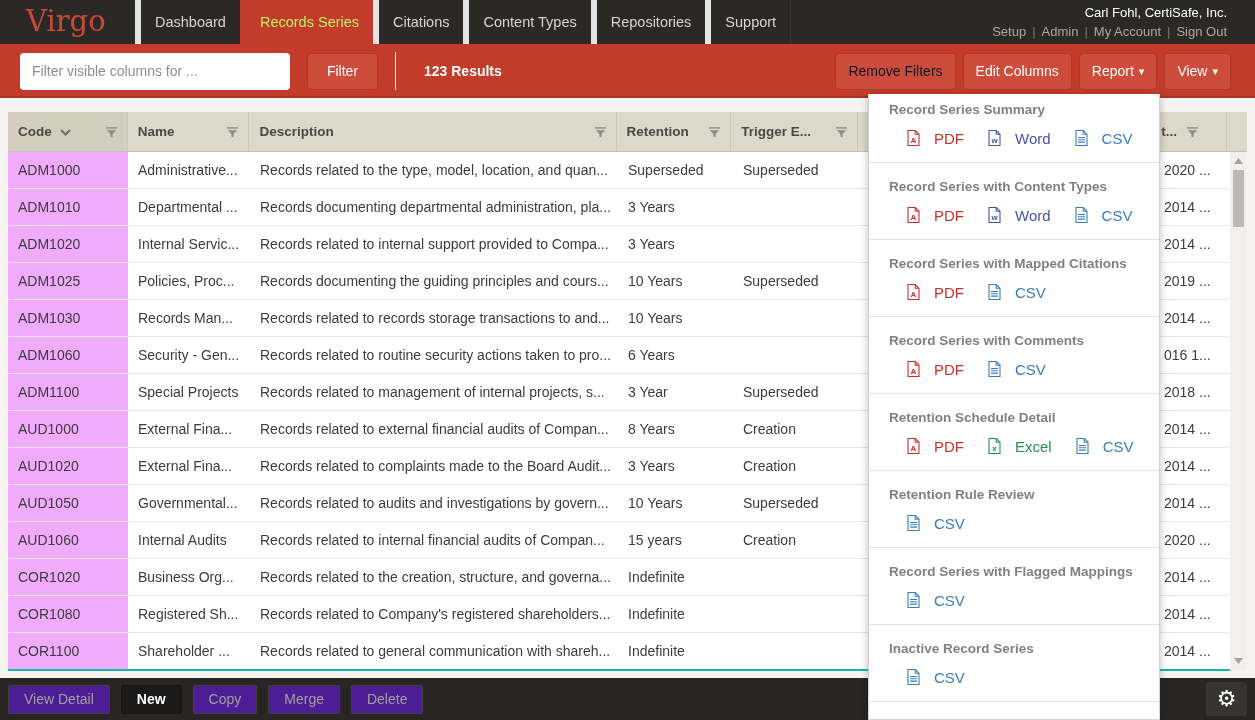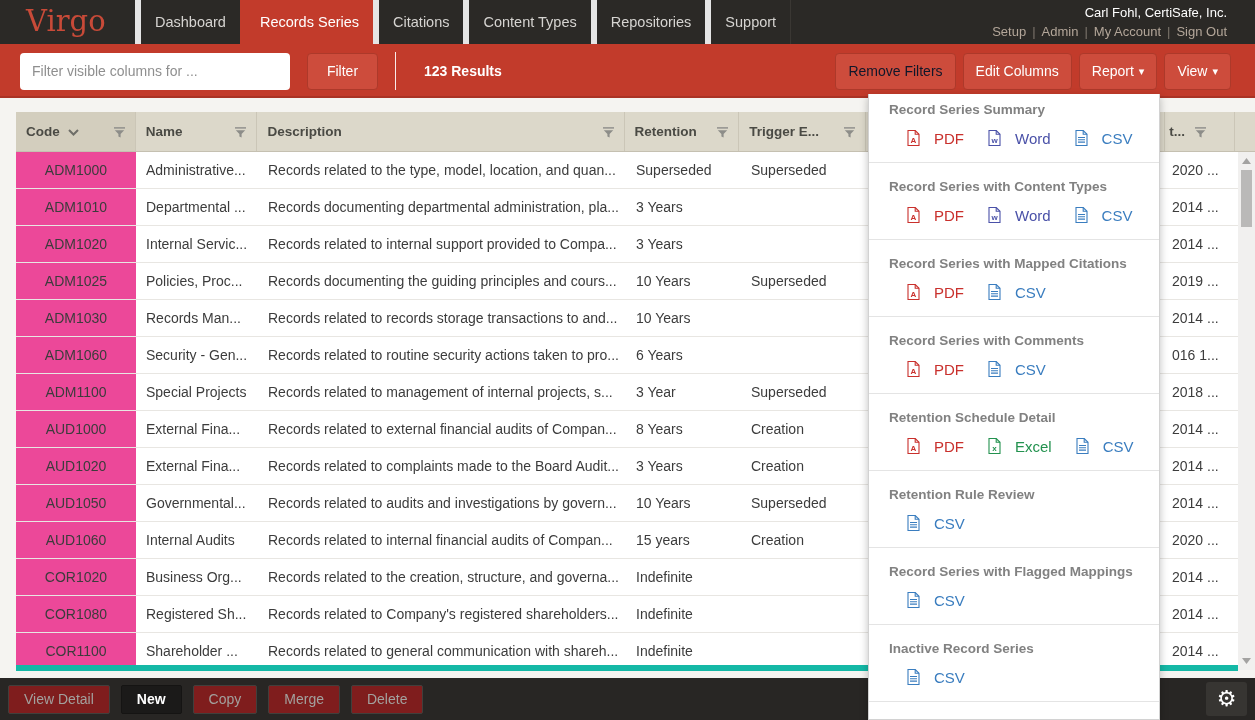--- a/index.html
+++ b/index.html
@@ -5,21 +5,21 @@
   * { margin:0; padding:0; box-sizing:border-box; }
   html,body { width:1255px; height:720px; overflow:hidden; }
   body { font-family:"Liberation Sans", sans-serif; background:#f5f4f1; position:relative; }
 
   
   .topnav { height:44px; background:#2b2926; display:flex; position:relative; z-index:10; }
   .logo { width:135px; color:#c84a38; font-family:"DejaVu Serif", serif; font-size:29px; padding-left:26px; line-height:42px; }
   .tabs { display:flex; }
   .tab { padding:0 14px; line-height:44px; font-size:14.5px; color:#d6d4d1; border-left:6px solid #e5e5e5; cursor:pointer; }
   .tab:last-child { border-right:1px solid #3a3733; }
-  .tab.active { background:#c23b2b; color:#ffffff; border-left-color:#c23b2b; }
+  .tab.active { background:#c23b2b; color:#bef264; border-left-color:#c23b2b; }
   .user { position:absolute; right:28px; top:5px; text-align:right; }
   .user-name { color:#fff; font-size:13px; }
   .user-links { color:#b3a699; font-size:13px; margin-top:4px; }
   .user-links span.lnk { cursor:pointer; }
   .user-links span.sep { color:#7d756c; margin:0 6px; }
 
   
   .toolbar { height:54px; background:#c23b2b; display:flex; align-items:center; padding:0 12px; position:relative; z-index:9; box-shadow: inset 0 -2px 0 rgba(0,0,0,.12); }
   .filter-input { width:270px; height:37px; border:none; border-radius:4px; margin-left:8px; padding:0 12px; font-size:14px; color:#444; font-family:"Liberation Sans",sans-serif; }
   .filter-input::placeholder { color:#8f8f8f; }
@@ -28,34 +28,34 @@
   .tb-divider { width:1px; height:38px; background:rgba(255,255,255,.9); margin-left:17px; }
   .results { margin-left:28px; color:#fff; font-weight:bold; font-size:14px; }
   .tb-right { margin-left:auto; display:flex; gap:7px; margin-right:12px; }
   .tb-right .btn-red { padding:0 12px; }
   .h-edit .funnel { right:27px !important; }
   .btn-red.disabled { color:#0f172a; cursor:default; }
   .caret { font-size:11px; margin-left:5px; position:relative; top:-1px; }
 
   
   .content { position:relative; height:580px; background:#f5f4f1; }
-  .grid { position:absolute; left:16px; top:14px; width:1239px; }
+  .grid { position:absolute; left:8px; top:14px; width:1239px; }
   .ghead { display:flex; height:40px; background:#dcd8ca; border-bottom:1px solid #c5c0b1; }
   .hcell { position:relative; padding:0 10px; line-height:39px; font-weight:bold; font-size:13.5px; color:#4a4a44; border-right:1px solid #cbc6b7; white-space:nowrap; overflow:hidden; }
   .hcell.sorted { background:#d3cebe; }
   .hcell .funnel { position:absolute; right:9px; top:14px; line-height:0; }
   .hcell .funnel svg { display:block; }
   .hcell.hfill { border-right:none; }
   .sort-ind { display:inline-block; margin-left:8px; }
   .gbody { display:flex; }
   .gcols { width:1222px; }
   .grow { display:flex; height:37px; background:#fff; border-bottom:1px solid #e8e6e2; }
-  .grow.selected { border-bottom:6px solid #14b8a6; height:38px; }
+  .grow.selected { border-bottom:2px solid #14b8a6; height:38px; }
   .cell { padding:0 10px; line-height:36px; font-size:14px; color:#3c3c3c; white-space:nowrap; overflow:hidden; }
-  .c-code { width:120px; background:#ec4899; text-align:center; }
+  .c-code { width:120px; background:#f0abfc; text-align:left; }
   .c-name { width:122px; }
   .c-desc { width:368px; }
   .c-ret  { width:115px; }
   .c-trig { width:127px; }
   .c-hid  { width:300px; }
   .c-edit { width:70px; padding:0 4px; }
   .h-code { width:120px; }
   .h-name { width:122px; }
   .h-desc { width:368px; }
   .h-ret  { width:115px; }
@@ -81,21 +81,21 @@
   .mlink { display:inline-flex; align-items:center; font-size:15px; margin-right:24px; cursor:pointer; }
   .mlink:last-child { margin-right:8px; }
   .mlink svg { margin-right:7px; }
   .mlink.pdf { color:#c9302c; }
   .mlink.word { color:#4a51a8; }
   .mlink.csv { color:#3a7dbf; }
   .mlink.excel { color:#23924f; }
 
   
   .footer { position:absolute; left:0; bottom:0; width:1255px; height:42px; background:#282624; display:flex; align-items:center; padding:0 8px; gap:11px; z-index:8; }
-  .fbtn { height:29px; padding:0 15px; background:#7f1d1d; border:1px solid #413f3c; border-radius:2px; color:#a3a19e; font-size:14px; font-family:"Liberation Sans",sans-serif; cursor:pointer; }
+  .fbtn { height:29px; padding:0 15px; background:#4c1d95; border:1px solid #413f3c; border-radius:2px; color:#a3a19e; font-size:14px; font-family:"Liberation Sans",sans-serif; cursor:pointer; }
   .fbtn.primary { background:#1b1a19; color:#fff; font-weight:bold; border-color:#151413; }
   .gear-btn { margin-left:auto; width:41px; height:34px; background:#373532; border:none; border-radius:3px; color:#fff; font-size:22px; cursor:pointer; display:flex; align-items:center; justify-content:center; line-height:1; padding:0; }
 </style>
 </head>
 <body>
 
 <header class="topnav">
   <div class="logo">Virgo</div>
   <nav class="tabs" id="tabs">
       <div class="tab">Dashboard</div>

